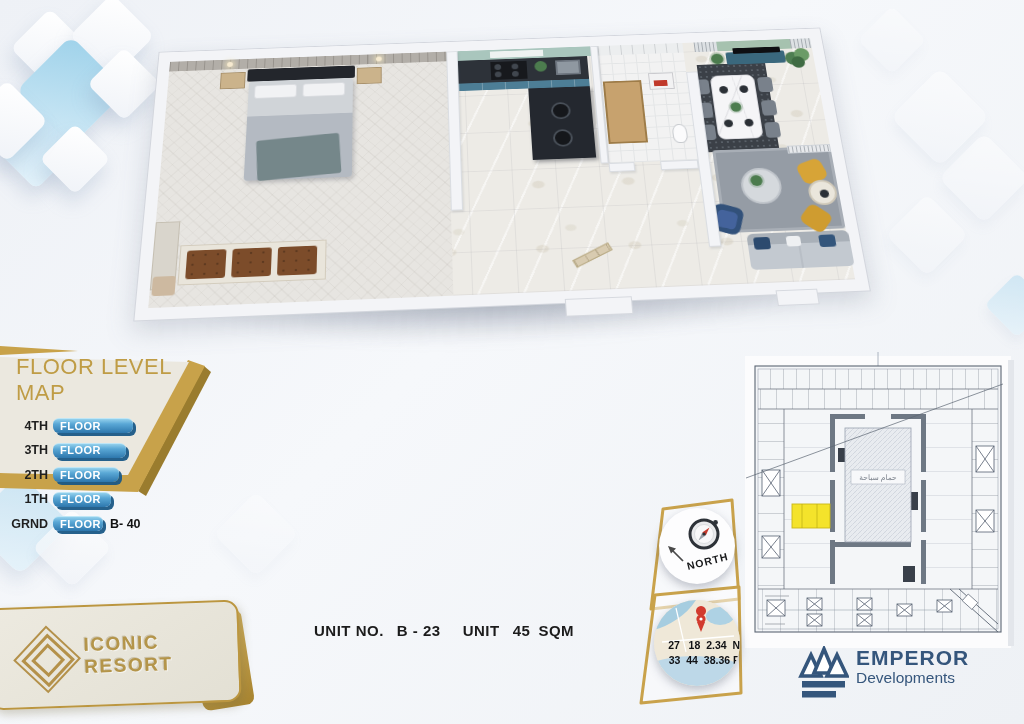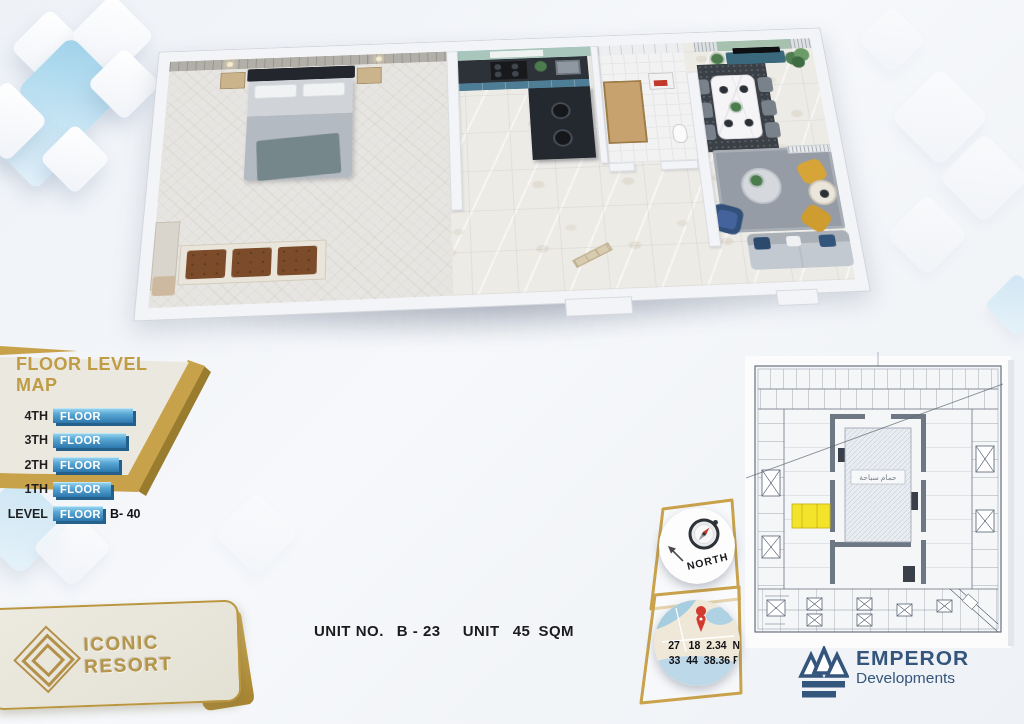--- a/index.html
+++ b/index.html
@@ -102,26 +102,26 @@
   .spillow{top:4px;width:16px;height:13px;border-radius:3px;z-index:4;}
   .armchair{left:546px;top:192px;width:30px;height:30px;background:#32517a;border-radius:8px;transform:rotate(18deg);z-index:3;}
   .armchair::after{content:'';position:absolute;left:5px;top:6px;width:20px;height:19px;background:#44639c;border-radius:5px;}
   .divider{left:632px;top:128px;width:44px;height:9px;background:#e7e9ec;border:1px solid #cdd2d8;z-index:4;
     background-image:repeating-linear-gradient(90deg,rgba(120,128,136,.55) 0 1px,transparent 1px 4px);}
   .ychair{width:26px;height:24px;border-radius:7px;z-index:3;}
   .rtable{left:646px;top:168px;width:28px;height:28px;border-radius:50%;background:#eae6dc;border:2px solid #cfc8b8;z-index:3;}
   
   .flm-svg{position:absolute;left:0;top:338px;z-index:8;}
   .flm-box{position:absolute;left:6px;top:352px;width:178px;z-index:9;}
-  .flm-title{font-size:18px;font-weight:bold;color:var(--gold,#bf9c45);letter-spacing:.5px;margin:2px 0 8px 10px;}
+  .flm-title{font-size:22px;font-weight:normal;color:var(--gold,#bf9c45);letter-spacing:.5px;margin:2px 0 8px 10px;}
   .flm-row{display:flex;align-items:center;height:23px;margin-bottom:1.5px;}
   .flm-label{width:42px;text-align:right;font-size:12.5px;font-weight:bold;color:#1f1f1f;padding-right:5px;flex:none;}
   .flm-bar{height:14px;position:relative;flex:none;
     background:linear-gradient(180deg,#93d0ec 0%,#5aa8d6 35%,#2d77ad 100%);
-    border-top:1px solid #bfe6f6;box-shadow:3px 3px 0 rgba(26,88,134,.95);}
+    border-top:1px solid #bfe6f6;box-shadow:3px 3px 0 rgba(26,88,134,.95);border-radius:6px;}
   .flm-bar-text{position:absolute;left:7px;top:0.5px;font-size:11px;font-weight:bold;color:#fff;letter-spacing:.5px;}
   .flm-suffix{margin-left:7px;font-size:12.5px;font-weight:bold;color:#111;}
   
   .card-fold{position:absolute;left:196px;top:612px;width:52px;height:96px;z-index:8;
     background:linear-gradient(160deg,#d8b763,#a8842f);transform:rotate(-9deg);border-radius:8px;}
   .resort-card{position:absolute;left:-12px;top:604px;width:248px;height:98px;z-index:9;
     background:linear-gradient(150deg,#edeae0,#e3e0d4);border:2px solid #bb9640;border-radius:14px;
     transform:rotate(-2deg);box-shadow:3px 5px 10px rgba(120,110,70,.3);display:flex;align-items:center;}
   .diamond-logo{position:relative;width:58px;height:58px;margin-left:26px;flex:none;}
   .diamond-logo i{position:absolute;display:block;border-style:solid;border-color:#b4914a;transform:rotate(45deg);}
@@ -305,21 +305,21 @@
 
   <div class="flm-row">
     <span class="flm-label">1TH</span>
     <span class="flm-bar" style="width: 58px;">
           <span class="flm-bar-text">FLOOR</span>
         </span>
     <span class="flm-suffix"></span>
   </div>
 
   <div class="flm-row">
-    <span class="flm-label">LEVEL</span>
+    <span class="flm-label">GRND</span>
     <span class="flm-bar" style="width: 50px;">
           <span class="flm-bar-text">FLOOR</span>
         </span>
     <span class="flm-suffix">B- 40</span>
   </div>
 </div>
 </div>
 
 <div class="card-fold"></div>
 <div class="resort-card">

